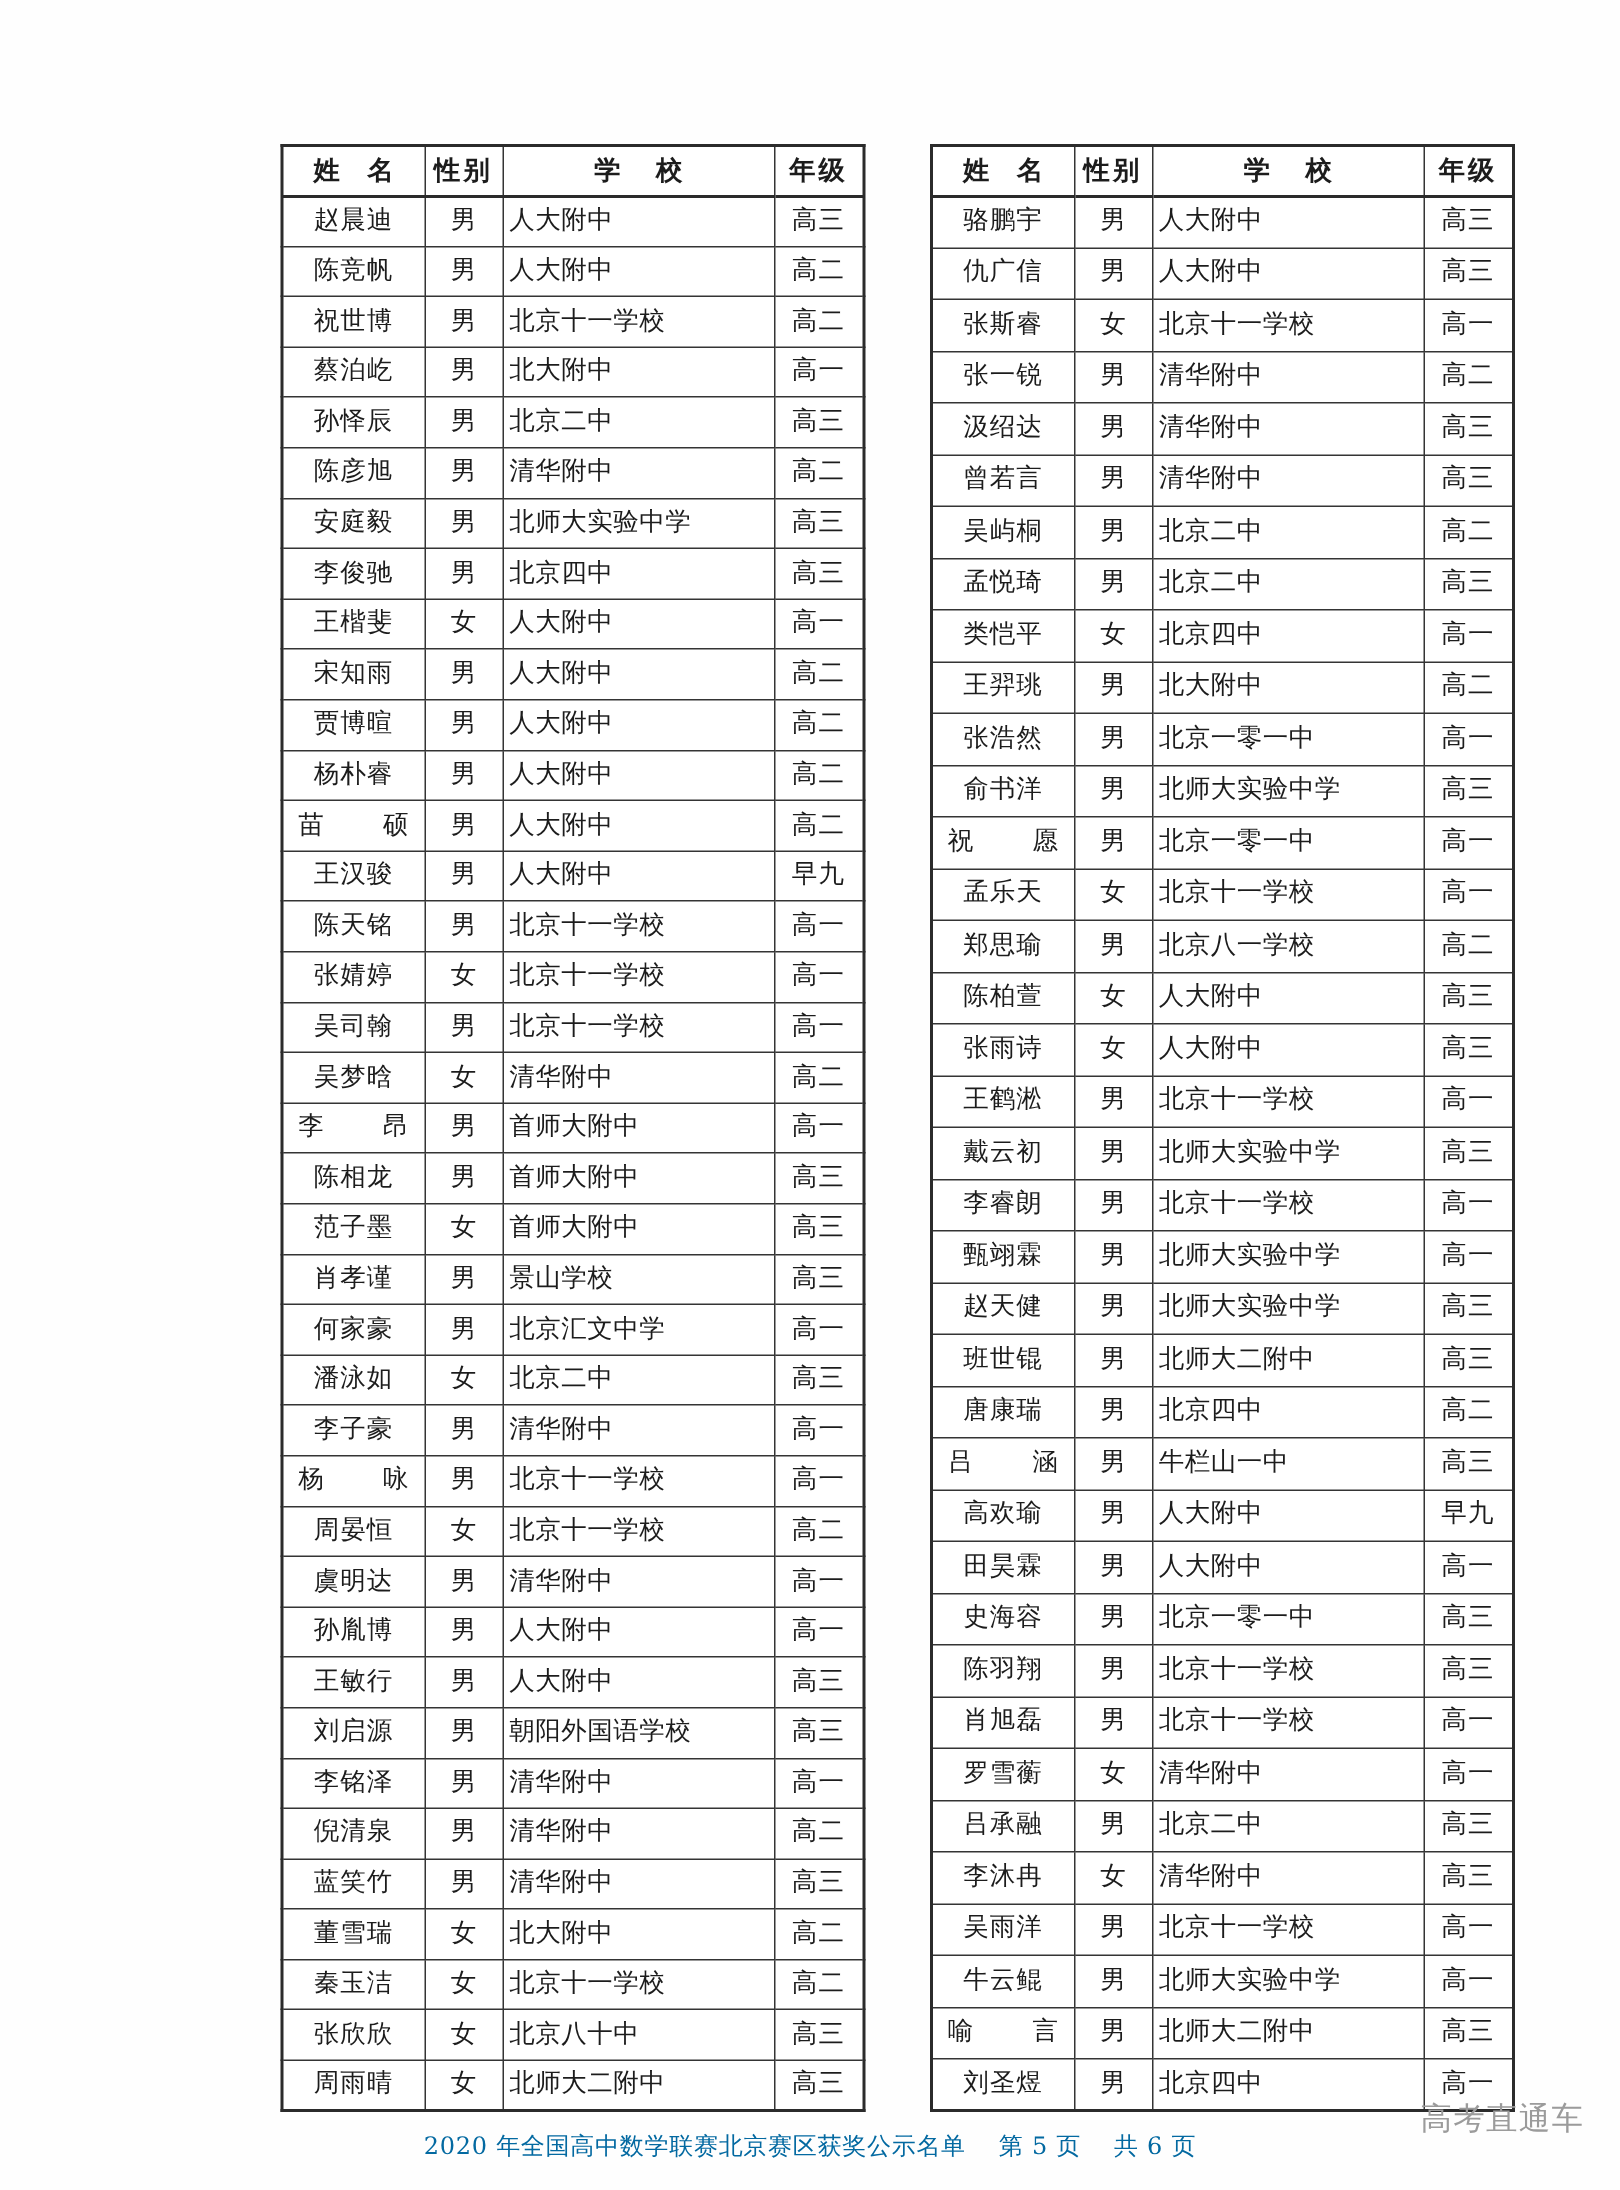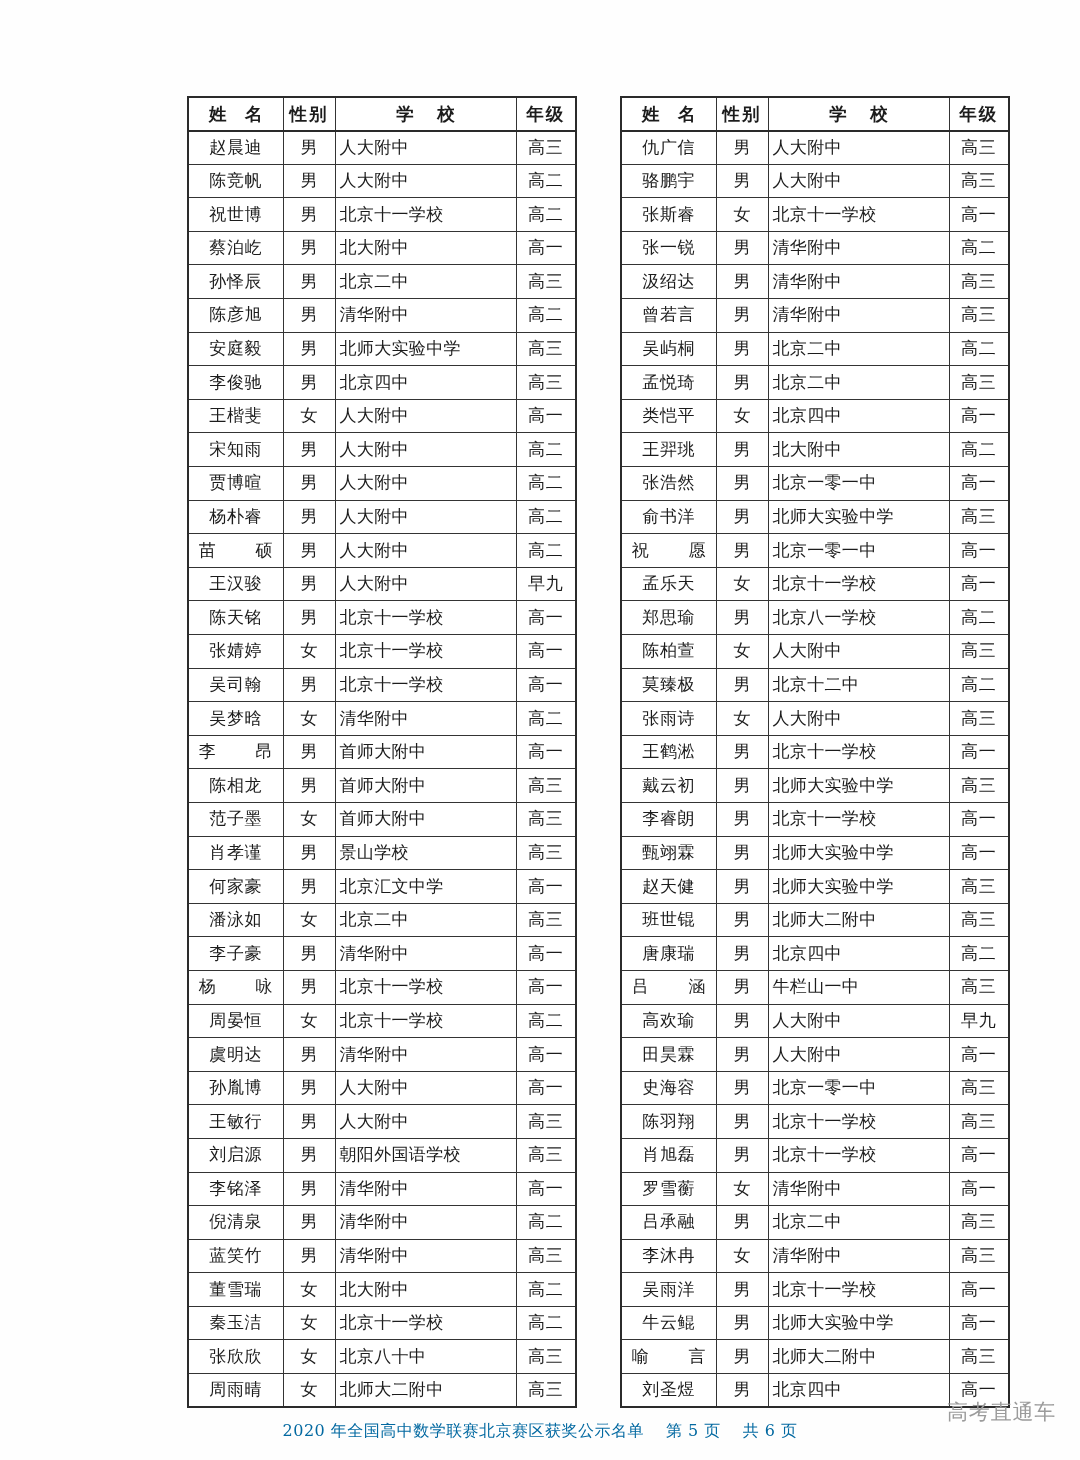--- a/index.html
+++ b/index.html
@@ -388,27 +388,27 @@
       <thead>
         <tr>
           <th class="h-name">姓 名</th>
           <th class="h-sex">性别</th>
           <th class="h-school">学 校</th>
           <th class="h-grade">年级</th>
         </tr>
       </thead>
       <tbody>
           <tr>
+            <td class="cell-name">骆鹏宇</td>
+            <td class="cell-sex">男</td>
+            <td class="cell-school">人大附中</td>
+            <td class="cell-grade">高三</td>
+          </tr>
+          <tr>
             <td class="cell-name">仇广信</td>
-            <td class="cell-sex">男</td>
-            <td class="cell-school">人大附中</td>
-            <td class="cell-grade">高三</td>
-          </tr>
-          <tr>
-            <td class="cell-name">骆鹏宇</td>
             <td class="cell-sex">男</td>
             <td class="cell-school">人大附中</td>
             <td class="cell-grade">高三</td>
           </tr>
           <tr>
             <td class="cell-name">张斯睿</td>
             <td class="cell-sex">女</td>
             <td class="cell-school">北京十一学校</td>
             <td class="cell-grade">高一</td>
           </tr>
@@ -487,26 +487,20 @@
             <td class="cell-school">北京八一学校</td>
             <td class="cell-grade">高二</td>
           </tr>
           <tr>
             <td class="cell-name">陈柏萱</td>
             <td class="cell-sex">女</td>
             <td class="cell-school">人大附中</td>
             <td class="cell-grade">高三</td>
           </tr>
           <tr>
-            <td class="cell-name">莫臻极</td>
-            <td class="cell-sex">男</td>
-            <td class="cell-school">北京十二中</td>
-            <td class="cell-grade">高二</td>
-          </tr>
-          <tr>
             <td class="cell-name">张雨诗</td>
             <td class="cell-sex">女</td>
             <td class="cell-school">人大附中</td>
             <td class="cell-grade">高三</td>
           </tr>
           <tr>
             <td class="cell-name">王鹤淞</td>
             <td class="cell-sex">男</td>
             <td class="cell-school">北京十一学校</td>
             <td class="cell-grade">高一</td>

